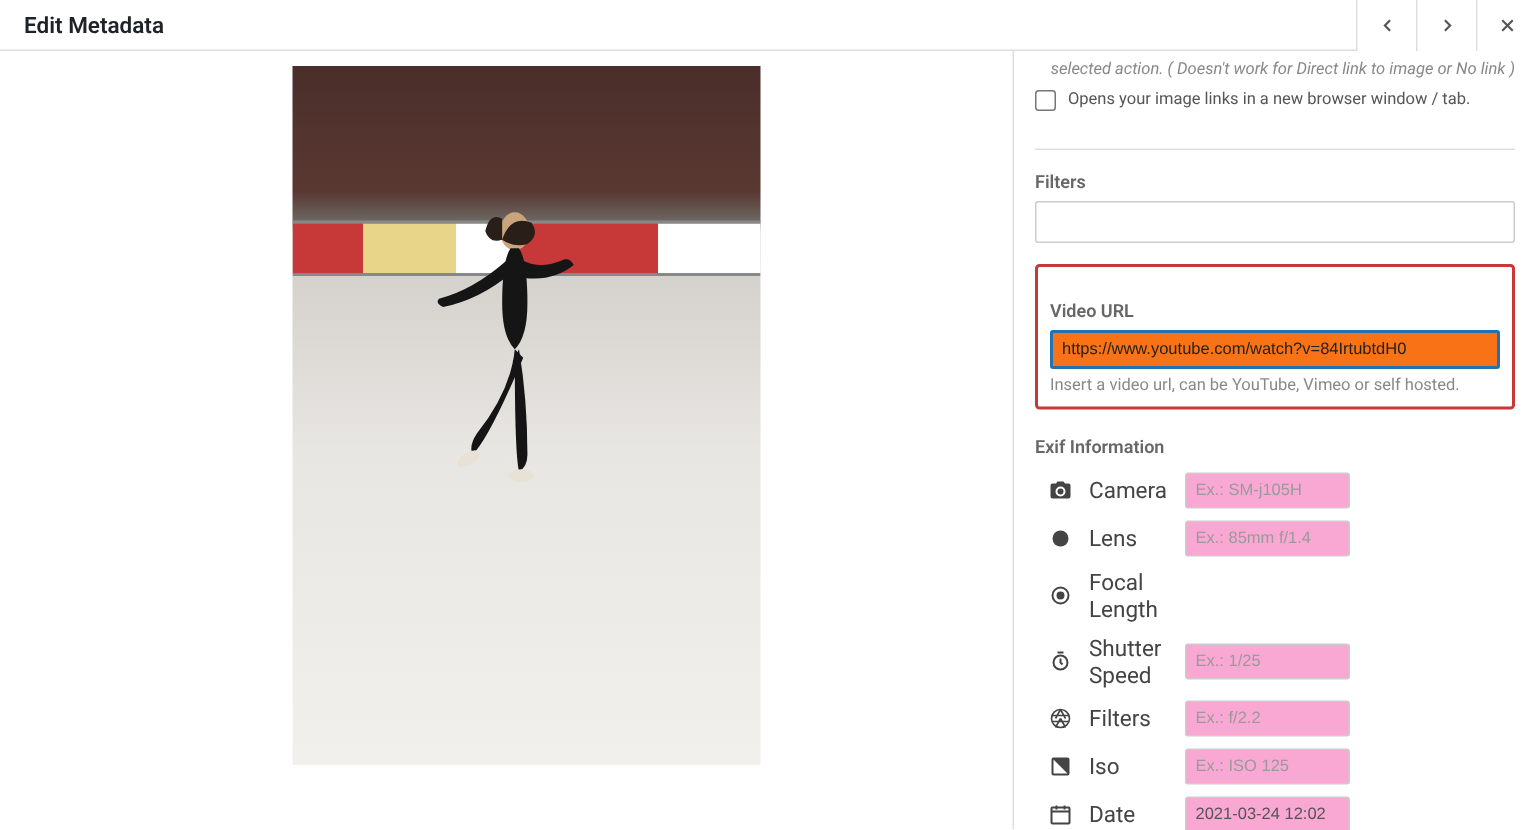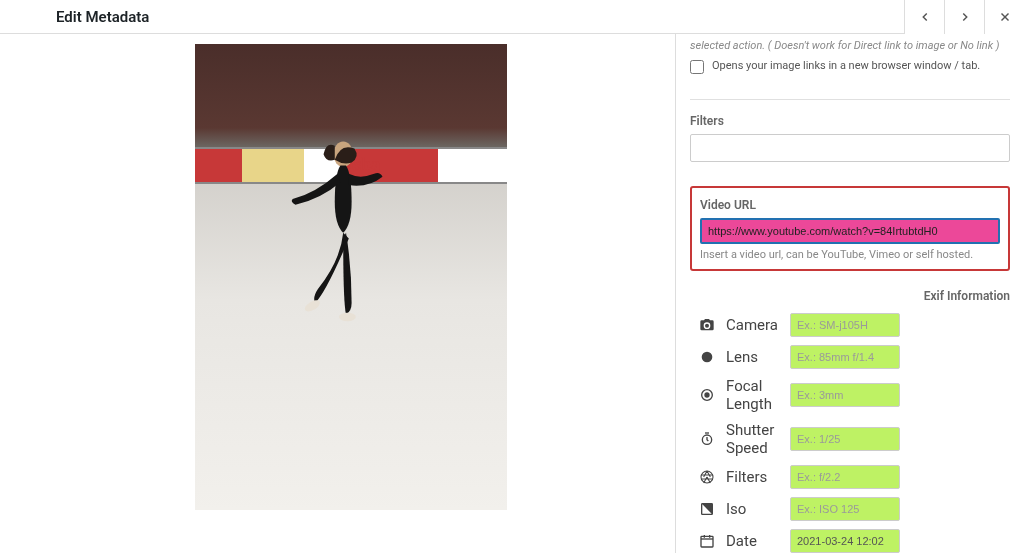--- a/index.html
+++ b/index.html
@@ -1,46 +1,46 @@
 <!DOCTYPE html>
 <html><head>
   <meta charset="utf-8">
   <style>
     * { box-sizing: border-box; margin: 0; padding: 0; }
     body { font-family: -apple-system, BlinkMacSystemFont, "Segoe UI", Roboto, sans-serif; font-size: 13px; color: #333; background: #fff; }
-    .header { display: flex; justify-content: space-between; align-items: center; height: 34px; border-bottom: 1px solid #ddd; padding-left: 40px; }
+    .header { display: flex; justify-content: space-between; align-items: center; height: 34px; border-bottom: 1px solid #ddd; }
     .title { font-size: 15px; font-weight: 600; padding-left: 16px; color: #1d2327; }
     .header-controls { display: flex; height: 100%; }
     .header-btn { width: 40px; height: 34px; display: flex; align-items: center; justify-content: center; border-left: 1px solid #ddd; background: #fff; cursor: pointer; color: #555; }
     .header-btn:first-child { border-left: 1px solid #ddd; }
     .header-btn svg { width: 14px; height: 14px; }
     .main { display: flex; height: calc(553px - 34px); }
     .preview { flex: 1; display: flex; justify-content: center; padding-top: 10px; border-right: 1px solid #ddd; padding-left: 26px; }
     .preview-img { width: 312px; height: 466px; background: linear-gradient(180deg, #4a2e2a 0%, #5a3832 18%, #6b6560 22%, #d0cdc8 24%, #e8e6e2 55%, #f2f0ec 100%); position: relative; overflow: hidden; }
     .rink-boards { position: absolute; top: 22%; left: 0; right: 0; height: 8%; background: linear-gradient(90deg, #c73838 0%, #c73838 15%, #e8d589 15%, #e8d589 35%, #fff 35%, #fff 48%, #c73838 48%, #c73838 78%, #fff 78%, #fff 100%); border-top: 2px solid #888; border-bottom: 2px solid #888; }
     .board-text { position: absolute; top: 23.5%; left: 48%; color: #c73838; font-weight: 700; font-size: 18px; font-family: Georgia, serif; }
     .skater { position: absolute; top: 18%; left: 25%; width: 45%; height: 48%; pointer-events: none; }
     .sidebar { width: 348px; padding: 4px 14px 14px 14px; overflow-y: auto; }
-    .truncated-note { font-size: 11px; color: #888; font-style: italic; line-height: 1.4; }
+    .truncated-note { font-size: 11px; color: #888; font-style: italic; line-height: 1.4; text-align: right; }
     .checkbox-row { display: flex; align-items: flex-start; gap: 8px; margin-top: 6px; padding-bottom: 25px; border-bottom: 1px solid #e0e0e0; }
     .checkbox-row input { margin-top: 1px; width: 14px; height: 14px; }
     .checkbox-row label { font-size: 11px; color: #555; }
     .section-label { font-size: 12px; color: #777; margin-top: 14px; margin-bottom: 6px; display: block; }
     .section-label.bold { font-weight: 600; color: #666; }
     .full-input { width: 100%; height: 28px; padding: 4px 8px; border: 1px solid #ccc; border-radius: 2px; font-size: 12px; background: #fff; }
-    .callout-box { border: 2px solid #c73838; border-radius: 3px; padding: 10px 8px 8px 8px; margin-top: 24px; }
+    .callout-box { border: 2px solid #c73838; border-radius: 3px; padding: 22px 8px 8px 8px; margin-top: 14px; }
     .callout-box .section-label { margin-top: 0; }
-    .video-input { width: 100%; height: 26px; padding: 3px 6px; border: 2px solid #2271b1; border-radius: 2px; font-size: 11px; color: #222; background: #ec4899; }
+    .video-input { width: 100%; height: 26px; padding: 3px 6px; border: 2px solid #2271b1; border-radius: 2px; font-size: 11px; color: #222; background: #f97316; }
     .hint { font-size: 11px; color: #888; margin-top: 4px; }
-    .exif-heading { font-size: 12px; font-weight: 600; color: #666; margin-top: 18px; margin-bottom: 10px; text-align: right; }
+    .exif-heading { font-size: 12px; font-weight: 600; color: #666; margin-top: 18px; margin-bottom: 10px; }
     .exif-row { display: flex; align-items: center; margin-bottom: 8px; }
     .exif-icon { width: 18px; height: 18px; margin-left: 8px; margin-right: 10px; display: flex; align-items: center; justify-content: center; color: #444; flex-shrink: 0; }
     .exif-icon svg { width: 16px; height: 16px; }
     .exif-label { width: 64px; font-size: 15px; color: #444; line-height: 1.2; flex-shrink: 0; }
-    .exif-input { width: 110px; height: 24px; padding: 2px 6px; border: 1px solid #ccc; border-radius: 2px; font-size: 11px; background: #bef264; color: #555; }
+    .exif-input { width: 110px; height: 24px; padding: 2px 6px; border: 1px solid #ccc; border-radius: 2px; font-size: 11px; background: #f9a8d4; color: #555; }
     .actions { margin-top: 18px; display: flex; gap: 6px; }
     .callout-btn { border: 2px solid #c73838; padding: 1px; display: inline-block; }
     .btn { height: 26px; padding: 0 10px; font-size: 12px; border: 1px solid #2271b1; border-radius: 2px; cursor: pointer; display: flex; align-items: center; }
     .btn-primary { background: #6d28d9; color: #fff; }
     .btn-secondary { background: #e5e5e5; color: #2271b1; text-decoration: underline; }
     ::placeholder { color: #9a9a9a; }
   </style>
 </head>
 <body>
 
@@ -125,21 +125,20 @@
     </div>
 
     <div class="exif-row">
       <span class="exif-icon">
         <svg viewBox="0 0 24 24" fill="none" stroke="currentColor" stroke-width="2">
             <circle cx="12" cy="12" r="8"></circle>
             <circle cx="12" cy="12" r="3" fill="currentColor"></circle>
           </svg>
       </span>
       <span class="exif-label">Focal Length</span>
-      <input class="exif-input" type="text" placeholder="Ex.: 3mm" style="">
     </div>
 
     <div class="exif-row">
       <span class="exif-icon">
         <svg viewBox="0 0 24 24" fill="none" stroke="currentColor" stroke-width="2">
             <circle cx="12" cy="13" r="7"></circle>
             <path d="M12 9v4l2 2"></path>
             <path d="M9 3h6"></path>
           </svg>
       </span>

